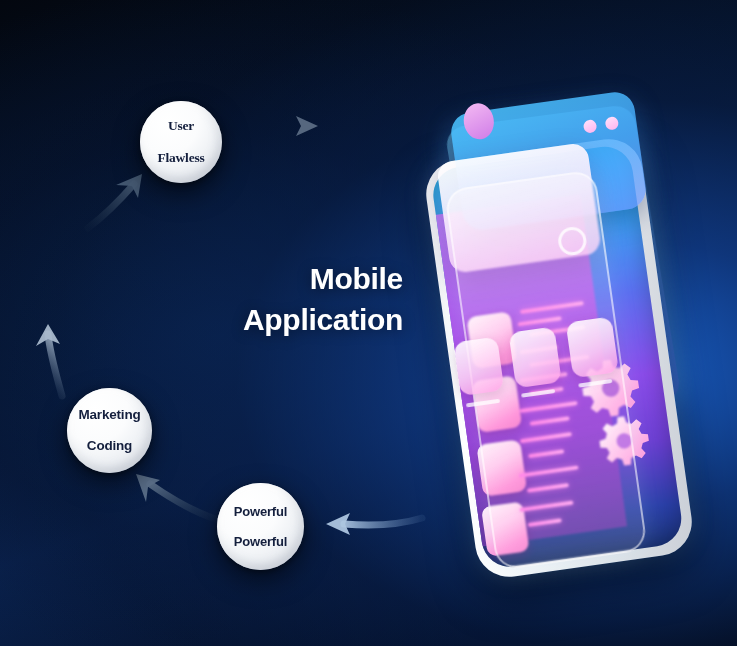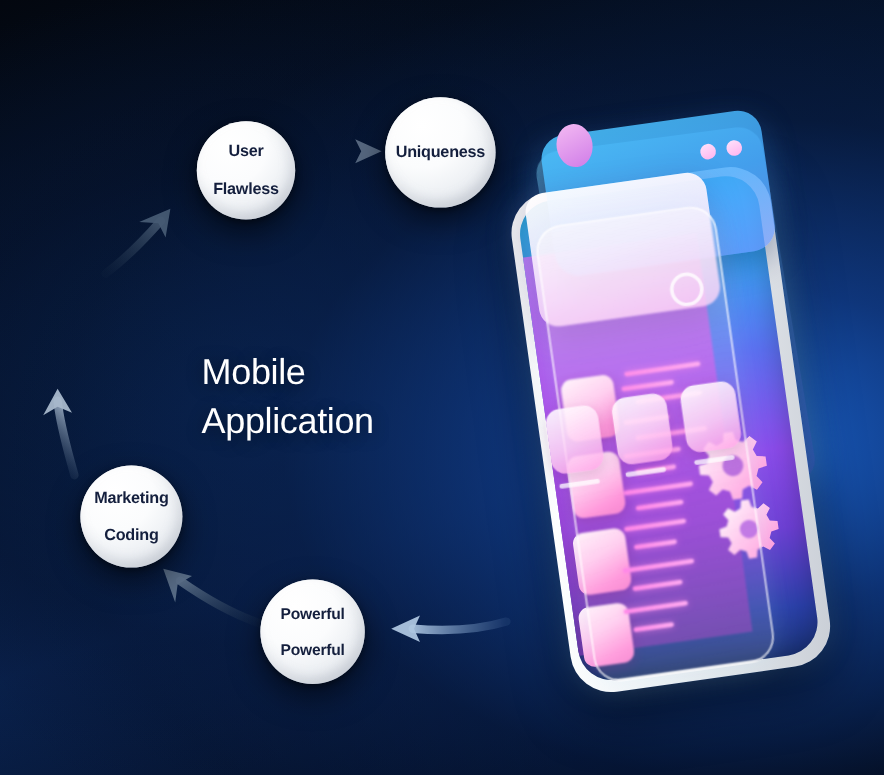--- a/index.html
+++ b/index.html
@@ -22,41 +22,40 @@
       radial-gradient(circle at 33% 26%, #ffffff 0%, #fbfcfd 38%, #eceff3 66%, #dcdfe5 88%, #cfd3da 100%);
     box-shadow:0 10px 26px rgba(0,0,0,0.55), 0 2px 6px rgba(0,0,0,0.4),
                inset -3px -5px 10px rgba(150,158,172,0.35),
                inset 3px 4px 10px rgba(255,255,255,0.9);
     display:flex;align-items:center;justify-content:center;text-align:center;
   }
   .node span{
     color:#141f3d;font-weight:bold;line-height:1.18;letter-spacing:-0.2px;
     display:block;
   }
-  #n-user{left:164px;top:101px;width:82px;height:82px;}
+  #n-user{left:140px;top:101px;width:82px;height:82px;font-family:Liberation Serif, serif;}
   #n-user span{font-size:13.5px;}
   #n-uniq{left:321px;top:81px;width:92px;height:92px;}
   #n-uniq span{font-size:13.5px;}
   #n-rich{left:29px;top:217px;width:84px;height:84px;}
   #n-rich span{font-size:13.5px;}
   #n-flaw{left:67px;top:388px;width:85px;height:85px;}
   #n-flaw span{font-size:13.5px;}
   #n-pow{left:217px;top:483px;width:87px;height:87px;align-items:center;}
   #n-pow span{font-size:13px;}
 
   
   .arrow{position:absolute;pointer-events:none;}
 
   
   #title{
     position:absolute;left:168px;top:258px;width:235px;
-    text-align:left;color:#ffffff;font-weight:normal;
+    text-align:right;color:#ffffff;font-weight:bold;
     font-size:30px;line-height:1.38;letter-spacing:-0.3px;
     text-shadow:0 2px 14px rgba(0,0,0,0.45);
-    margin-top:32px;
   }
   #title .ln{display:block;white-space:nowrap;}
 
   
   #phone-wrap{position:absolute;left:396px;top:60px;width:330px;height:520px;}
 
   
   #ghost{
     position:absolute;left:72px;top:54px;width:190px;height:300px;
     border-radius:20px;
@@ -257,23 +256,20 @@
       </linearGradient>
     </defs>
     <path d="M112 22 C86 30 60 30 34 28" stroke="url(#ag5)" stroke-width="7" fill="none" stroke-linecap="round"></path>
     <path d="M16 28 L40 17 L35 28 L40 39 Z" fill="#adc5df" opacity="0.95"></path>
   </svg>
 
   <div id="n-user" class="node">
     <span><span>User</span><br><span>Flawless</span></span>
   </div>
 
-  <div id="n-uniq" class="node">
-    <span>Uniqueness</span>
-  </div>
 
 
   <div id="n-flaw" class="node">
     <span><span>Marketing</span><br><span>Coding</span></span>
   </div>
 
   <div id="n-pow" class="node">
     <span><span>Powerful</span><br><span>Powerful</span></span>
   </div>
 

